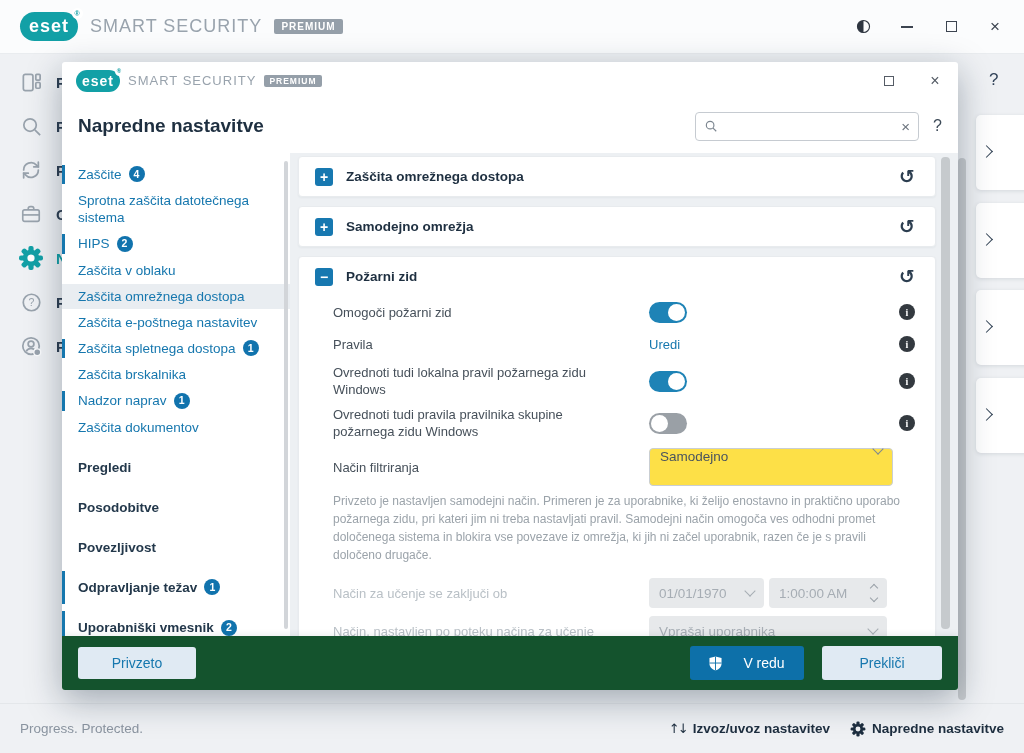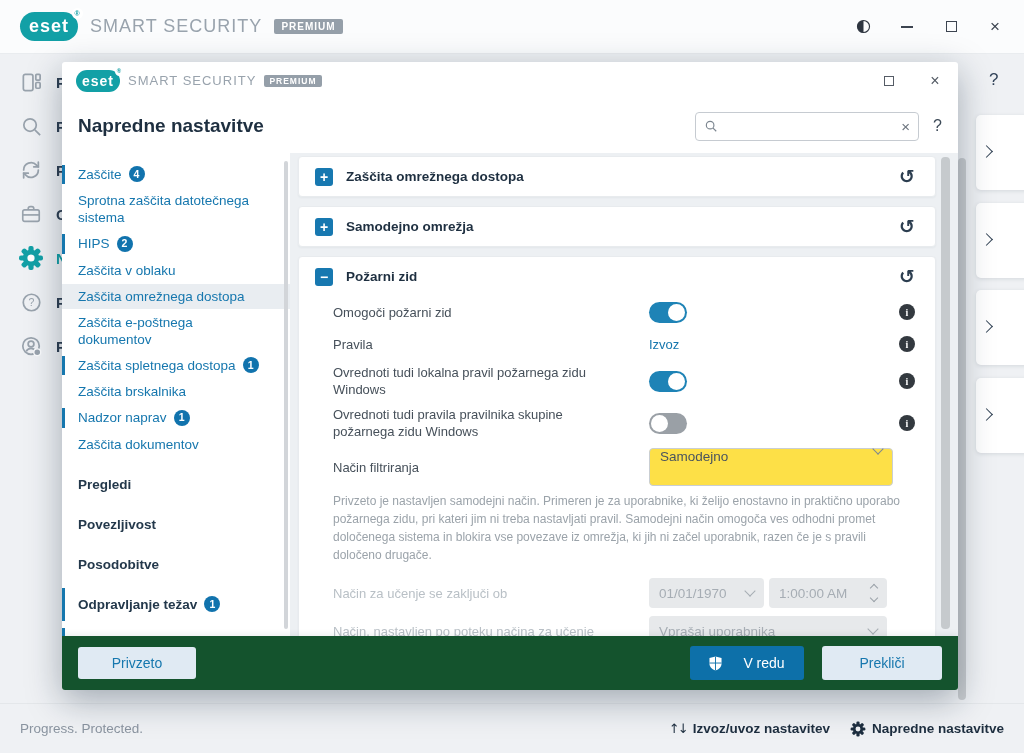--- a/index.html
+++ b/index.html
@@ -341,44 +341,44 @@
         <span class="nav-bar"></span>
         <span>HIPS</span><span class="badge">2</span>
       </div>
       <div class="nav-item">
         <span>Zaščita v oblaku</span>
       </div>
       <div class="nav-item selected">
         <span>Zaščita omrežnega dostopa</span>
       </div>
       <div class="nav-item">
-        <span>Zaščita e-poštnega dokumentov</span>
+        <span>Zaščita e-poštnega nastavitev</span>
       </div>
       <div class="nav-item">
         <span class="nav-bar"></span>
         <span>Zaščita spletnega dostopa</span><span class="badge">1</span>
       </div>
       <div class="nav-item">
         <span>Zaščita brskalnika</span>
       </div>
       <div class="nav-item">
         <span class="nav-bar"></span>
         <span>Nadzor naprav</span><span class="badge">1</span>
       </div>
       <div class="nav-item">
         <span>Zaščita dokumentov</span>
       </div>
       <div class="nav-item section gap-top">
         <span>Pregledi</span>
       </div>
       <div class="nav-item section">
+        <span>Posodobitve</span>
+      </div>
+      <div class="nav-item section">
         <span>Povezljivost</span>
-      </div>
-      <div class="nav-item section">
-        <span>Posodobitve</span>
       </div>
       <div class="nav-item section">
         <span class="nav-bar"></span>
         <span>Odpravljanje težav</span><span class="badge">1</span>
       </div>
       <div class="nav-item section">
         <span class="nav-bar"></span>
         <span>Uporabniški vmesnik</span><span class="badge">2</span>
       </div>
 
@@ -417,21 +417,21 @@
                 <span class="toggle"></span>
               </span>
             <span class="frow-info">
                 <span class="info-icon">i</span>
               </span>
           </div>
 
           <div class="frow">
             <span class="frow-label">Pravila</span>
             <span class="frow-control">
-                <span class="link">Izvoz</span>
+                <span class="link">Uredi</span>
               </span>
             <span class="frow-info">
                 <span class="info-icon">i</span>
               </span>
           </div>
 
           <div class="frow">
             <span class="frow-label">Ovrednoti tudi lokalna pravil požarnega zidu Windows</span>
             <span class="frow-control">
                 <span class="toggle"></span>

